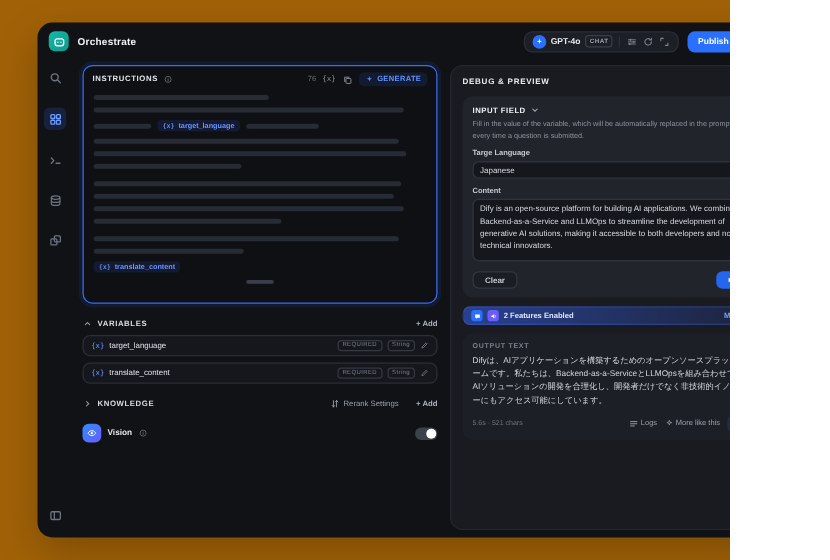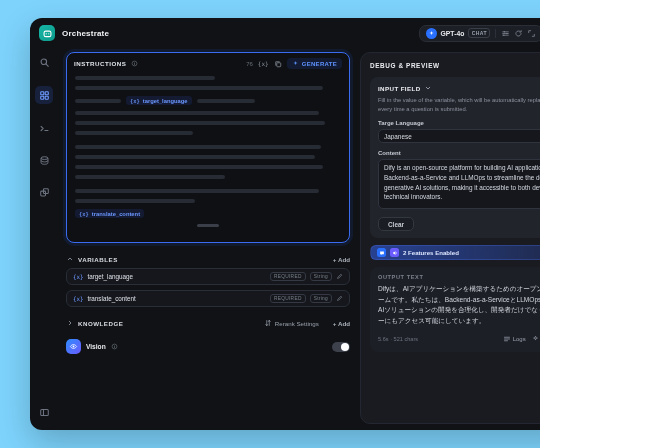--- a/index.html
+++ b/index.html
@@ -1,17 +1,17 @@
 <!DOCTYPE html>
 <html><head>
 <meta charset="utf-8">
 <style>
   * { box-sizing: border-box; margin: 0; padding: 0; }
   html,body { background:#fff; }
-  .page { position:relative; width:540px; height:448px; background:#7dd3fc; overflow:hidden;
+  .page { position:relative; width:584px; height:448px; background:#a16207; overflow:hidden;
           font-family:"Liberation Sans", sans-serif;padding-left:16px; }
   .window { position:absolute; left:30px; top:18px; width:604px; height:412px;
             background:#101216; border-radius:12px; box-shadow:0 12px 32px rgba(0,0,0,.22);
             overflow:hidden; }
   .spacer { flex:1; }
   svg { display:block; }
 
   
   .topbar { position:absolute; left:0; top:0; right:0; height:30px; display:flex; align-items:center; padding:0 9px; }
   .logo { width:16px; height:16px; border-radius:5px; background:linear-gradient(135deg,#17b8a6,#0c9a8c);

